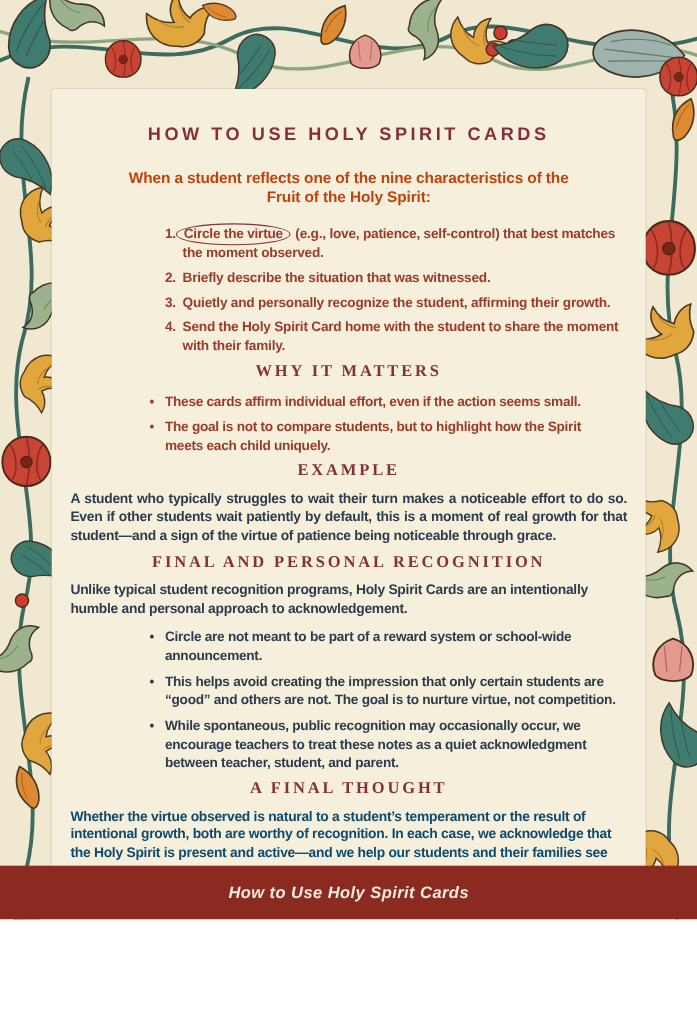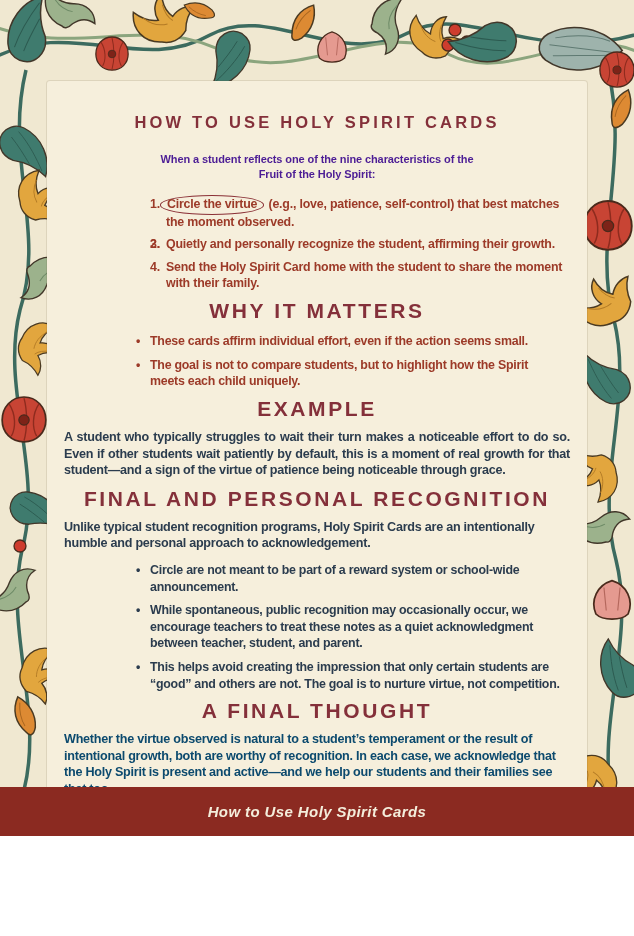--- a/index.html
+++ b/index.html
@@ -24,23 +24,23 @@
   }
   .title {
     color: #84303a;
     font-size: 16.5px;
     font-weight: bold;
     letter-spacing: 3.2px;
     text-align: center;
     margin: 8px 0 20px;
   }
   .intro {
-    color: #4c1d95;
-    font-weight: bold;
-    font-size: 11px;
+    color: #c2410c;
+    font-weight: bold;
+    font-size: 14px;
     line-height: 1.32;
     text-align: center;
     margin-bottom: 15px;
     letter-spacing: -0.1px;
   }
   .steps {
     list-style: none;
     margin: 0 4px 2px 86px;
     color: #9c3a28;
     font-weight: bold;
@@ -53,25 +53,26 @@
   .circled {
     display: inline-block;
     border: 1.6px solid #8a3036;
     border-radius: 50%;
     padding: 0px 6px 1px;
     margin: -1px 1px -1px -6px;
     text-align: center;
   }
   .section-heading {
     color: #84303a;
-    font-size: 21px;
+    font-size: 15px;
     font-weight: bold;
     letter-spacing: 2.6px;
     text-align: center;
     margin: 7px 0 8px;
+    font-family: Liberation Serif, serif;
   }
   .body-p {
     font-size: 12.6px;
     font-weight: bold;
     line-height: 1.32;
     letter-spacing: -0.25px;
     margin-bottom: 8px;
   }
   .navy { color: #2b3c4e; }
   .brick { color: #0c4a6e; }
@@ -208,21 +209,21 @@
 
     <h1 class="title">HOW TO USE HOLY SPIRIT CARDS</h1>
 
     <p class="intro"><span>When a student reflects one of the nine characteristics of the</span><br><span>Fruit of the Holy Spirit:</span></p>
 
     <ol class="steps">
       <li>
         <span class="step-num">1.</span><span class="circled"><span>Circle the virtue</span></span><span> (e.g., love, patience, self-control) that best matches the moment observed.</span>
       </li>
       <li>
-        <span class="step-num">2.</span>
+        <span class="step-num">2.</span><span>Briefly describe the situation that was witnessed.</span>
       </li>
       <li>
         <span class="step-num">3.</span><span>Quietly and personally recognize the student, affirming their growth.</span>
       </li>
       <li>
         <span class="step-num">4.</span><span>Send the Holy Spirit Card home with the student to share the moment with their family.</span>
       </li>
     </ol>
 
     <h2 class="section-heading">WHY IT MATTERS</h2>
@@ -231,22 +232,22 @@
       <li>The goal is not to compare students, but to highlight how the Spirit meets each child uniquely.</li>
     </ul>
 
     <h2 class="section-heading">EXAMPLE</h2>
     <p class="body-p navy justify">A student who typically struggles to wait their turn makes a noticeable effort to do so. Even if other students wait patiently by default, this is a moment of real growth for that student—and a sign of the virtue of patience being noticeable through grace.</p>
 
     <h2 class="section-heading">FINAL AND PERSONAL RECOGNITION</h2>
     <p class="body-p navy" style="max-width:480px;">Unlike typical student recognition programs, Holy Spirit Cards are an intentionally humble and personal approach to acknowledgement.</p>
     <ul class="bullets navy-b">
       <li>Circle are not meant to be part of a reward system or school-wide announcement.</li>
+      <li>This helps avoid creating the impression that only certain students are “good” and others are not. The goal is to nurture virtue, not competition.</li>
       <li>While spontaneous, public recognition may occasionally occur, we encourage teachers to treat these notes as a quiet acknowledgment between teacher, student, and parent.</li>
-      <li>This helps avoid creating the impression that only certain students are “good” and others are not. The goal is to nurture virtue, not competition.</li>
     </ul>
 
     <h2 class="section-heading">A FINAL THOUGHT</h2>
     <p class="body-p brick" style="max-width:512px;">Whether the virtue observed is natural to a student’s temperament or the result of intentional growth, both are worthy of recognition. In each case, we acknowledge that the Holy Spirit is present and active—and we help our students and their families see that too.</p>
 
   </div>
 
   <div class="footer-bar">
     <span class="footer-text">How to Use Holy Spirit Cards</span>
   </div>

